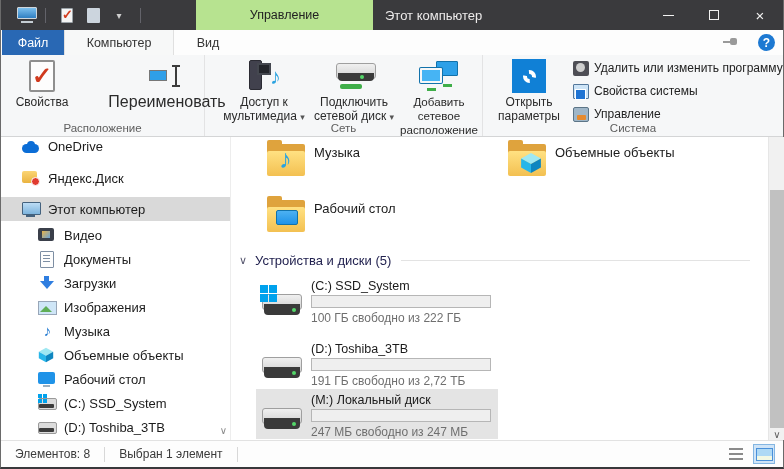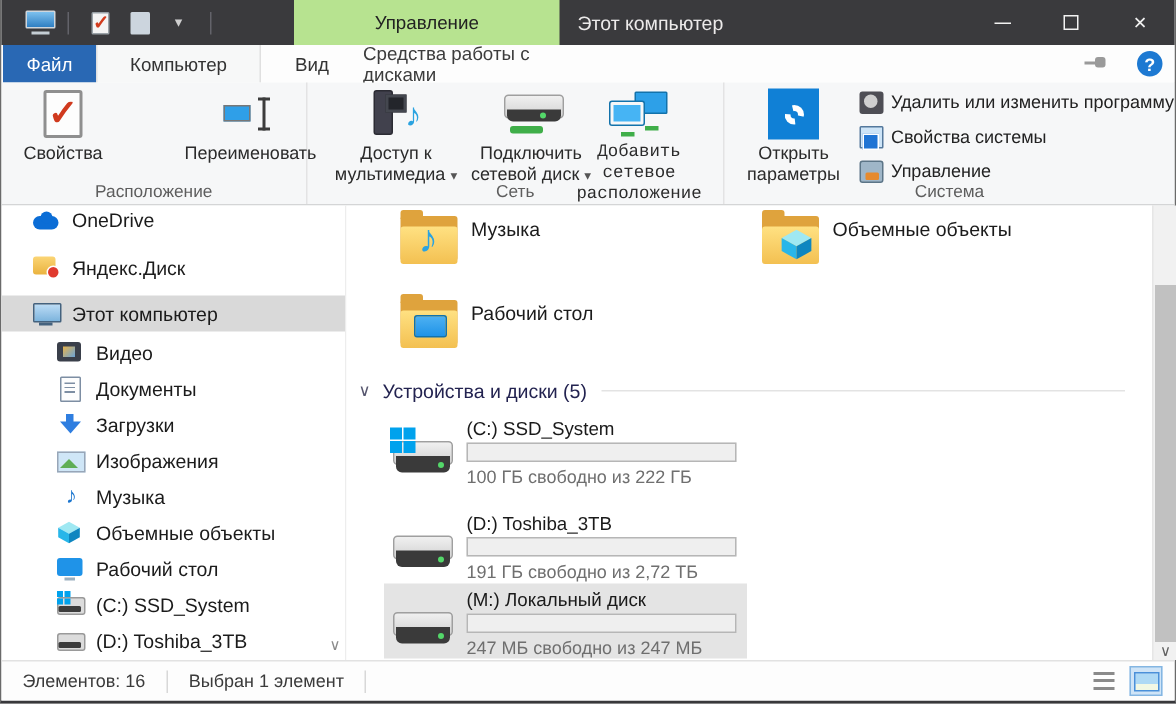--- a/index.html
+++ b/index.html
@@ -207,42 +207,41 @@
       <span class="win-btn">
           <span class="glyph-close">×</span>
         </span>
     </div>
   </div>
 
   <div class="tabrow">
     <div class="tab tab-computer">Компьютер</div>
     <div class="tab tab-file">Файл</div>
     <div class="tab tab-view">Вид</div>
-    <div class="tab tab-disk">Средства работы с дисками</div>
     <span class="ribbon-pin">
         <span class="stick"></span>
         <span class="head"></span>
       </span>
     <span class="help-btn">
         <span>?</span>
       </span>
   </div>
 
   <div class="ribbon">
 
     <div class="rgroup rg1">
       <div class="bigbtn" style="left:10px; width:62px;">
         <span class="ic">
             <span class="ic-props">
               <span class="chk">✓</span>
             </span>
           </span>
         <span>Свойства</span>
       </div>
-      <div class="bigbtn" style="left:132px; width:68px; font-size:12px;">
+      <div class="bigbtn" style="left:132px; width:68px; font-size:16px;">
         <span class="ic">
             <span class="ic-rename">
               <span class="box"></span>
               <span class="beam"></span>
             </span>
           </span>
         <span>Переименовать</span>
       </div>
       <div class="rgroup-label">Расположение</div>
     </div>
@@ -262,21 +261,21 @@
         <span class="ic">
             <span class="ic-drivenet">
           <span class="dbody" style="top:2px;"></span>
               <span class="dfront" style="top:12px; height:8px;"></span>
               <span class="dled" style="top:14px;"></span>
               <span class="cable"></span>
             </span>
           </span>
         <span><span>Подключить сетевой диск</span> <span class="dd">▾</span></span>
       </div>
-      <div class="bigbtn" style="left:181px; width:80px; font-size:11.6px;font-family:Liberation Mono, monospace;">
+      <div class="bigbtn" style="left:194px; width:80px; font-size:11.6px;">
         <span class="ic">
             <span class="ic-netloc">
           <span class="m1"></span>
               <span class="s2"></span>
               <span class="m2"></span>
               <span class="s1"></span>
             </span>
           </span>
         <span>Добавить сетевое расположение</span>
       </div>
@@ -459,21 +458,21 @@
       <span class="drive-cap">247 МБ свободно из 247 МБ</span>
     </div>
   </div>
 
   <div class="vscroll">
     <span class="vthumb"></span>
     <span class="varrow">∨</span>
   </div>
 
   <div class="statusbar">
-    <span class="sb-item">Элементов: 16</span>
+    <span class="sb-item">Элементов: 8</span>
     <span class="sb-sep"></span>
     <span class="sb-item">Выбран 1 элемент</span>
     <span class="sb-sep"></span>
     <div class="sb-views">
       <span class="sb-viewbtn">
           <span class="v-details"></span>
         </span>
       <span class="sb-viewbtn active">
           <span class="v-thumb"></span>
         </span>

